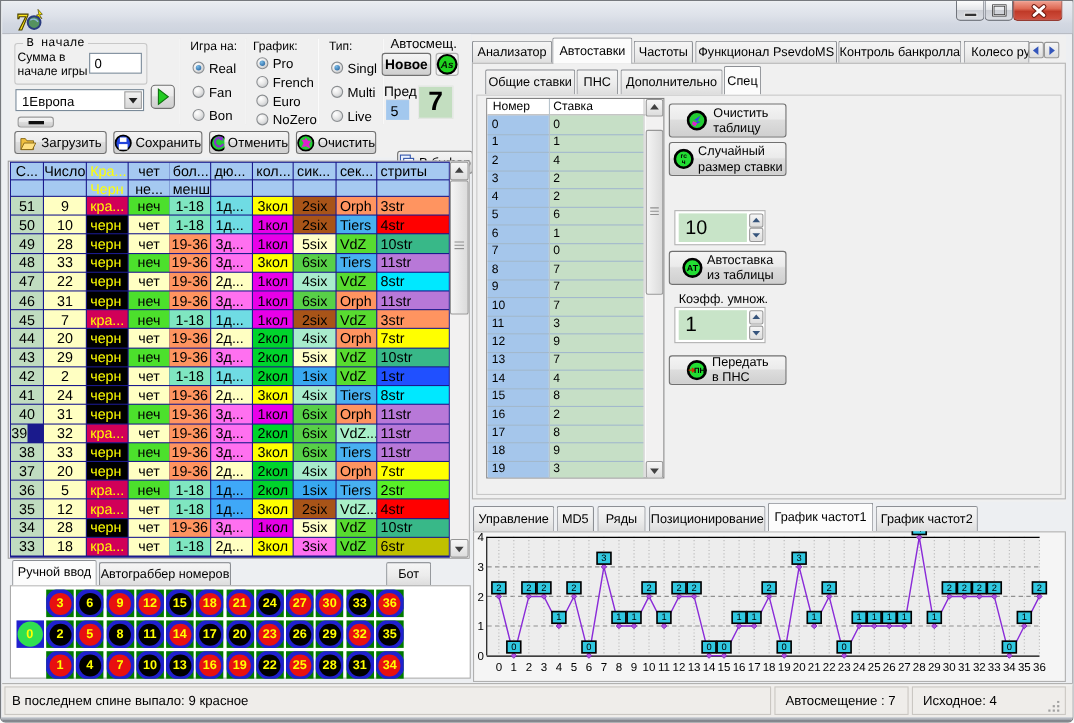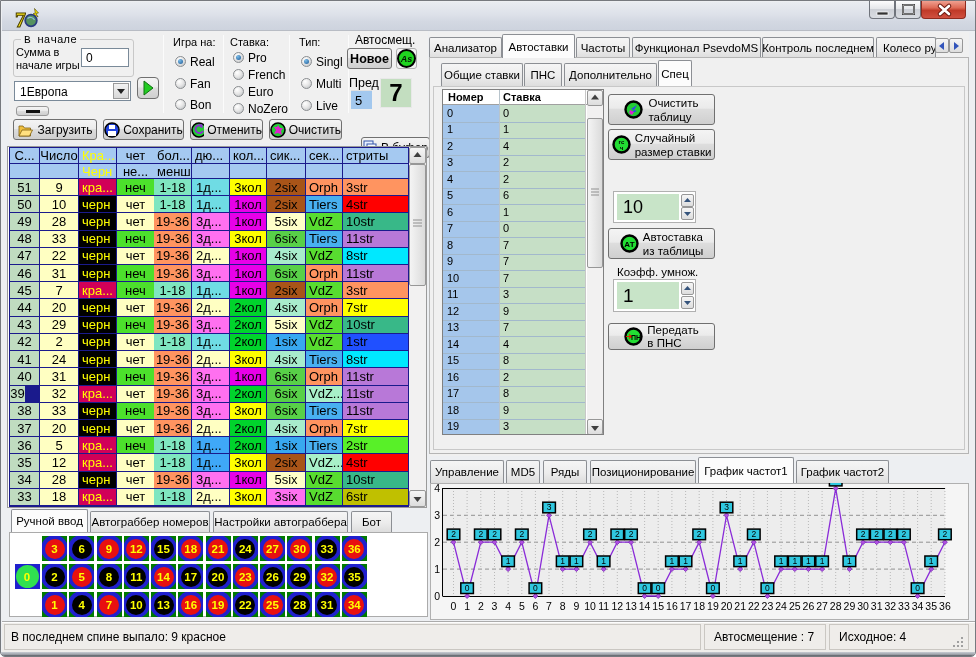--- a/index.html
+++ b/index.html
@@ -106,21 +106,21 @@
   <div class="vsep" style="left:347px;top:34px;height:78px;"></div>
 
   <div class="lbl" style="left:172px;top:35px;">Игра на:</div>
   <div class="radio sel" style="left:174px;top:55px;"></div>
     <div class="rlbl" style="left:189px;top:54px;">Real</div>
   <div class="radio" style="left:174px;top:77px;"></div>
     <div class="rlbl" style="left:189px;top:76px;">Fan</div>
   <div class="radio" style="left:174px;top:98px;"></div>
     <div class="rlbl" style="left:189px;top:97px;">Bon</div>
 
-  <div class="lbl" style="left:229px;top:35px;">Ставка:</div>
+  <div class="lbl" style="left:229px;top:35px;">График:</div>
   <div class="radio sel" style="left:232px;top:51px;"></div>
     <div class="rlbl" style="left:247px;top:50px;">Pro</div>
   <div class="radio" style="left:232px;top:68px;"></div>
     <div class="rlbl" style="left:247px;top:67px;">French</div>
   <div class="radio" style="left:232px;top:85px;"></div>
     <div class="rlbl" style="left:247px;top:84px;">Euro</div>
   <div class="radio" style="left:232px;top:102px;"></div>
     <div class="rlbl" style="left:247px;top:101px;">NoZero</div>
 
   <div class="lbl" style="left:298px;top:35px;">Тип:</div>
@@ -397,21 +397,20 @@
         </svg>
       </div>
     <div class="sthumb" style="left:401px;top:17px;width:17px;height:122px;"></div>
     <svg class="abs" style="left:405px;top:72px;" width="9" height="8">
         <path d="M0 1 h9 M0 4 h9 M0 7 h9" stroke="#909090" stroke-width="1"></path>
       </svg>
   </div>
 
   <div class="tab tabact" style="left:10px;top:508px;width:77px;height:23px;">Ручной ввод</div>
   <div class="tab" style="left:89px;top:510px;width:120px;height:21px;">Автограббер номеров</div>
-  <div class="tab" style="left:212px;top:510px;width:135px;height:21px;">Настройки автограббера</div>
   <div class="tab" style="left:350px;top:510px;width:41px;height:21px;">Бот</div>
   <div class="panel" style="left:8px;top:531px;width:419px;height:85px;background:#FFF;border:1px solid #ABABAB;"></div>
 <div class="pb" style="left:41.0px;top:535px;background:#007A00;">
       <div class="pr" style="background:#2020CE;"></div>
       <div class="pc2" style="background:#E81010;"></div>
       <span class="pn">3</span>
     </div>
 <div class="pb" style="left:68.2px;top:535px;background:#007A00;">
       <div class="pr" style="background:#2020CE;"></div>
       <div class="pc2" style="background:#000000;"></div>
@@ -595,42 +594,42 @@
   <div class="panel" style="left:1px;top:620px;width:974px;height:31px;background:#EFEDEA;border-top:1px solid #ABABAB;box-shadow:inset 0 1px 0 #FDFDFD;"></div>
   <div class="abs" style="left:3px;top:623px;width:697px;height:26px;border:1px solid #CAC7C2;background:#EFEDEA;font-size:12px;display:flex;align-items:center;padding-left:6px;">В последнем спине выпало: 9 красное</div>
   <div class="abs" style="left:703px;top:623px;width:122px;height:26px;border:1px solid #CAC7C2;background:#EFEDEA;font-size:12px;display:flex;align-items:center;padding-left:9px;">Автосмещение : 7</div>
   <div class="abs" style="left:828px;top:623px;width:140px;height:26px;border:1px solid #CAC7C2;background:#EFEDEA;font-size:12px;display:flex;align-items:center;padding-left:9px;">Исходное: 4</div>
 
   <div class="panel" style="left:428px;top:31px;width:540px;height:424px;"></div>
   <div class="tab" style="left:428px;top:36px;width:73px;height:21px;">Анализатор</div>
   <div class="tab tabact" style="left:501px;top:33px;width:73px;height:24px;">Автоставки</div>
   <div class="tab" style="left:575px;top:36px;width:54px;height:21px;">Частоты</div>
   <div class="tab" style="left:631px;top:36px;width:129px;height:21px;">Функционал PsevdoMS</div>
-  <div class="tab" style="left:761px;top:36px;width:112px;height:21px;">Контроль последнем</div>
+  <div class="tab" style="left:761px;top:36px;width:112px;height:21px;">Контроль банкролла</div>
   <div class="tab" style="left:875px;top:36px;width:60px;height:21px;overflow:hidden;justify-content:flex-start;padding-left:6px;">Колесо ру</div>
   <div class="sbtn" style="left:934px;top:37px;width:14px;height:15px;">
       <svg width="10" height="10">
         <path d="M 7 1 l -5 4 l 5 4 z" fill="#3355BB"></path>
       </svg>
     </div>
   <div class="sbtn" style="left:948px;top:37px;width:14px;height:15px;">
       <svg width="10" height="10">
         <path d="M 3 1 l 5 4 l -5 4 z" fill="#3355BB"></path>
       </svg>
     </div>
   <div class="abs" style="left:428px;top:56px;width:540px;height:397px;background:#F0F0F0;border:1px solid #B5B5B5;"></div>
 
   <div class="tab" style="left:440px;top:62px;width:82px;height:23px;">Общие ставки</div>
   <div class="tab" style="left:523px;top:62px;width:38px;height:23px;">ПНС</div>
   <div class="tab" style="left:563px;top:62px;width:93px;height:23px;">Дополнительно</div>
   <div class="tab tabact" style="left:657px;top:59px;width:34px;height:26px;">Спец</div>
   <div class="abs" style="left:432px;top:85px;width:532px;height:364px;background:#F0F0F0;border:1px solid #C8C8C8;"></div>
 
   <div class="abs" style="left:441px;top:88px;width:162px;height:346px;background:#FFF;border:1px solid #808080;overflow:hidden;">
-    <div class="abs" style="left:0;top:0;width:144px;height:15px;background:#FFF;border-bottom:1px solid #A0A0A0;font-weight:bold;">
+    <div class="abs" style="left:0;top:0;width:144px;height:15px;background:#FFF;border-bottom:1px solid #A0A0A0;">
       <span class="lbl" style="left:5px;top:1px;">Номер</span>
         <span class="lbl" style="left:60px;top:1px;">Ставка</span>
     </div>
     <div class="abs" style="left:0px;top:0px;width:144px;height:346px;overflow:hidden;">
       <div class="abs" style="left:0;top:0;width:144px;height:431px;">
 <div style="position:absolute;left:0;top:15px;width:56px;height:412px;background:#A5C6EB;"></div>
 <div style="position:absolute;left:56px;top:15px;width:86px;height:412px;background:#C6DFC6;"></div>
 <div style="position:absolute;left:0;top:31.5px;width:142px;height:1px;background:#A2B8CC;"></div>
 <div style="position:absolute;left:4px;top:16.5px;font-size:11px;">0</div>
 <div style="position:absolute;left:60px;top:16.5px;font-size:11px;">0</div>

